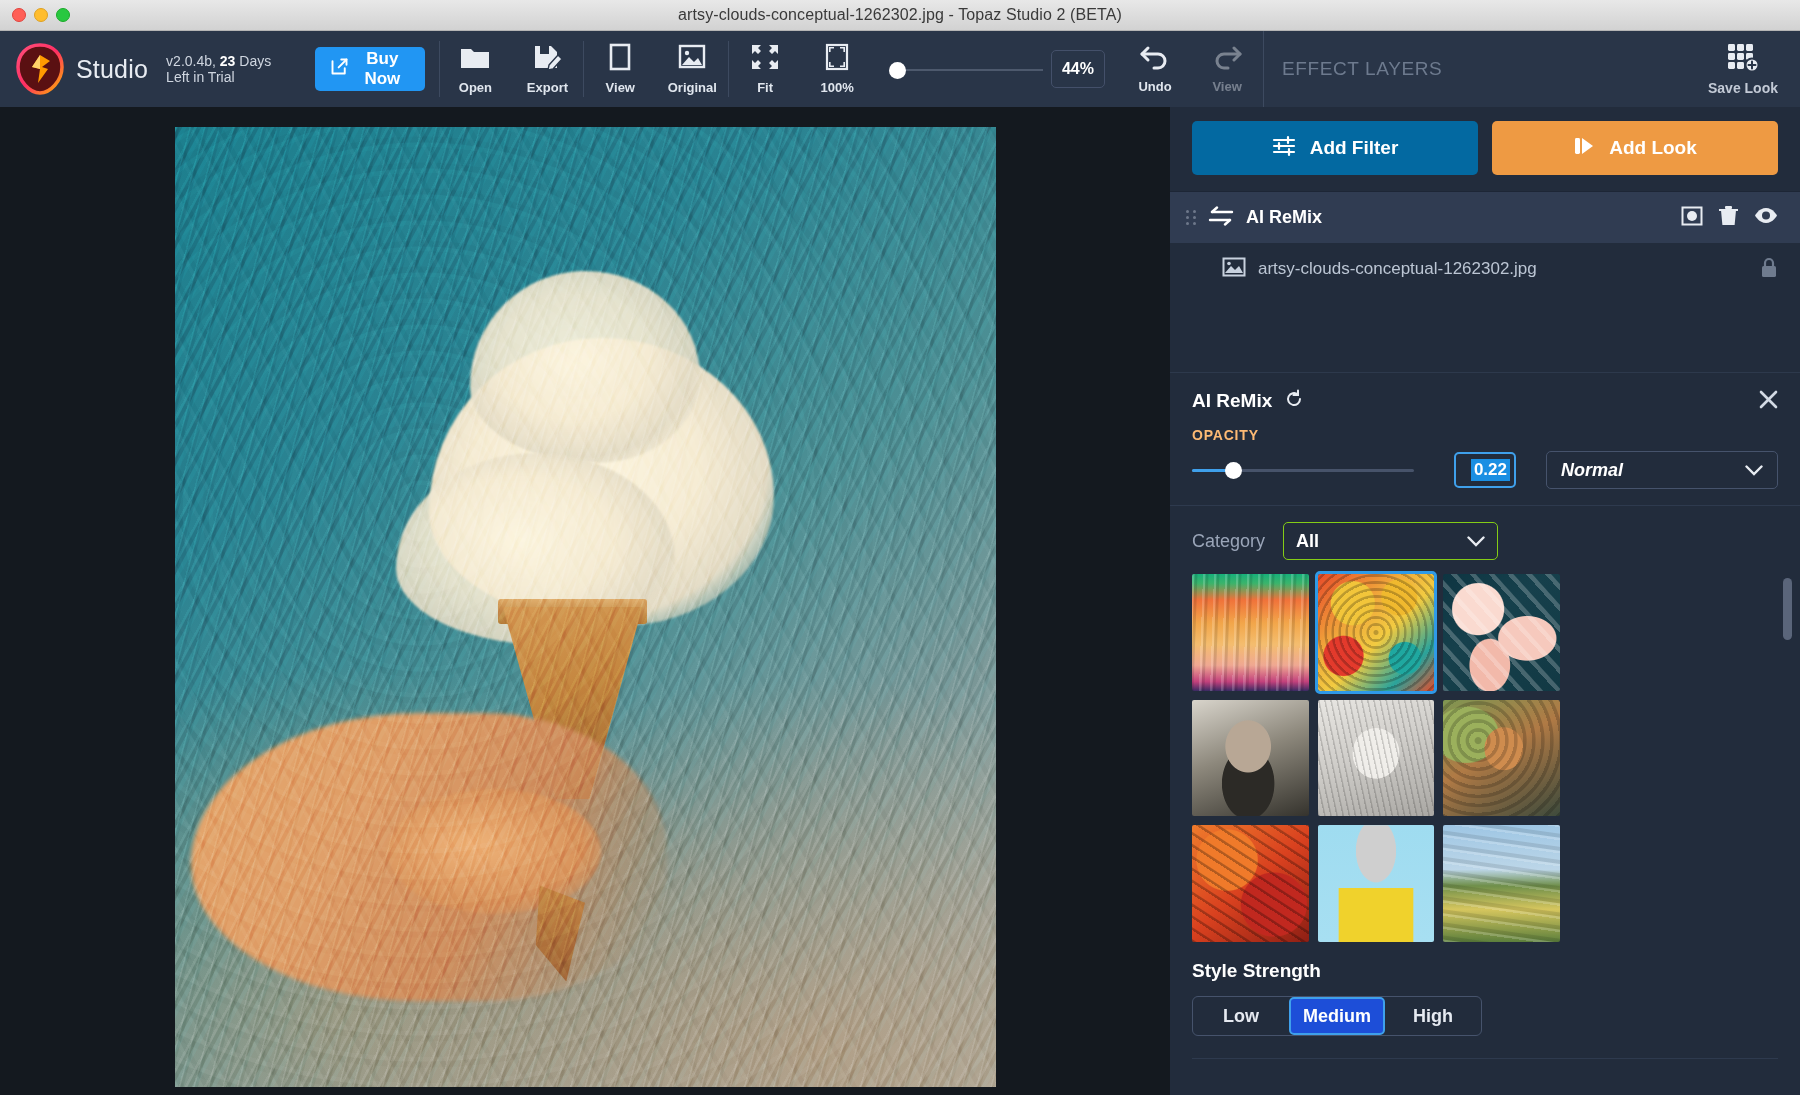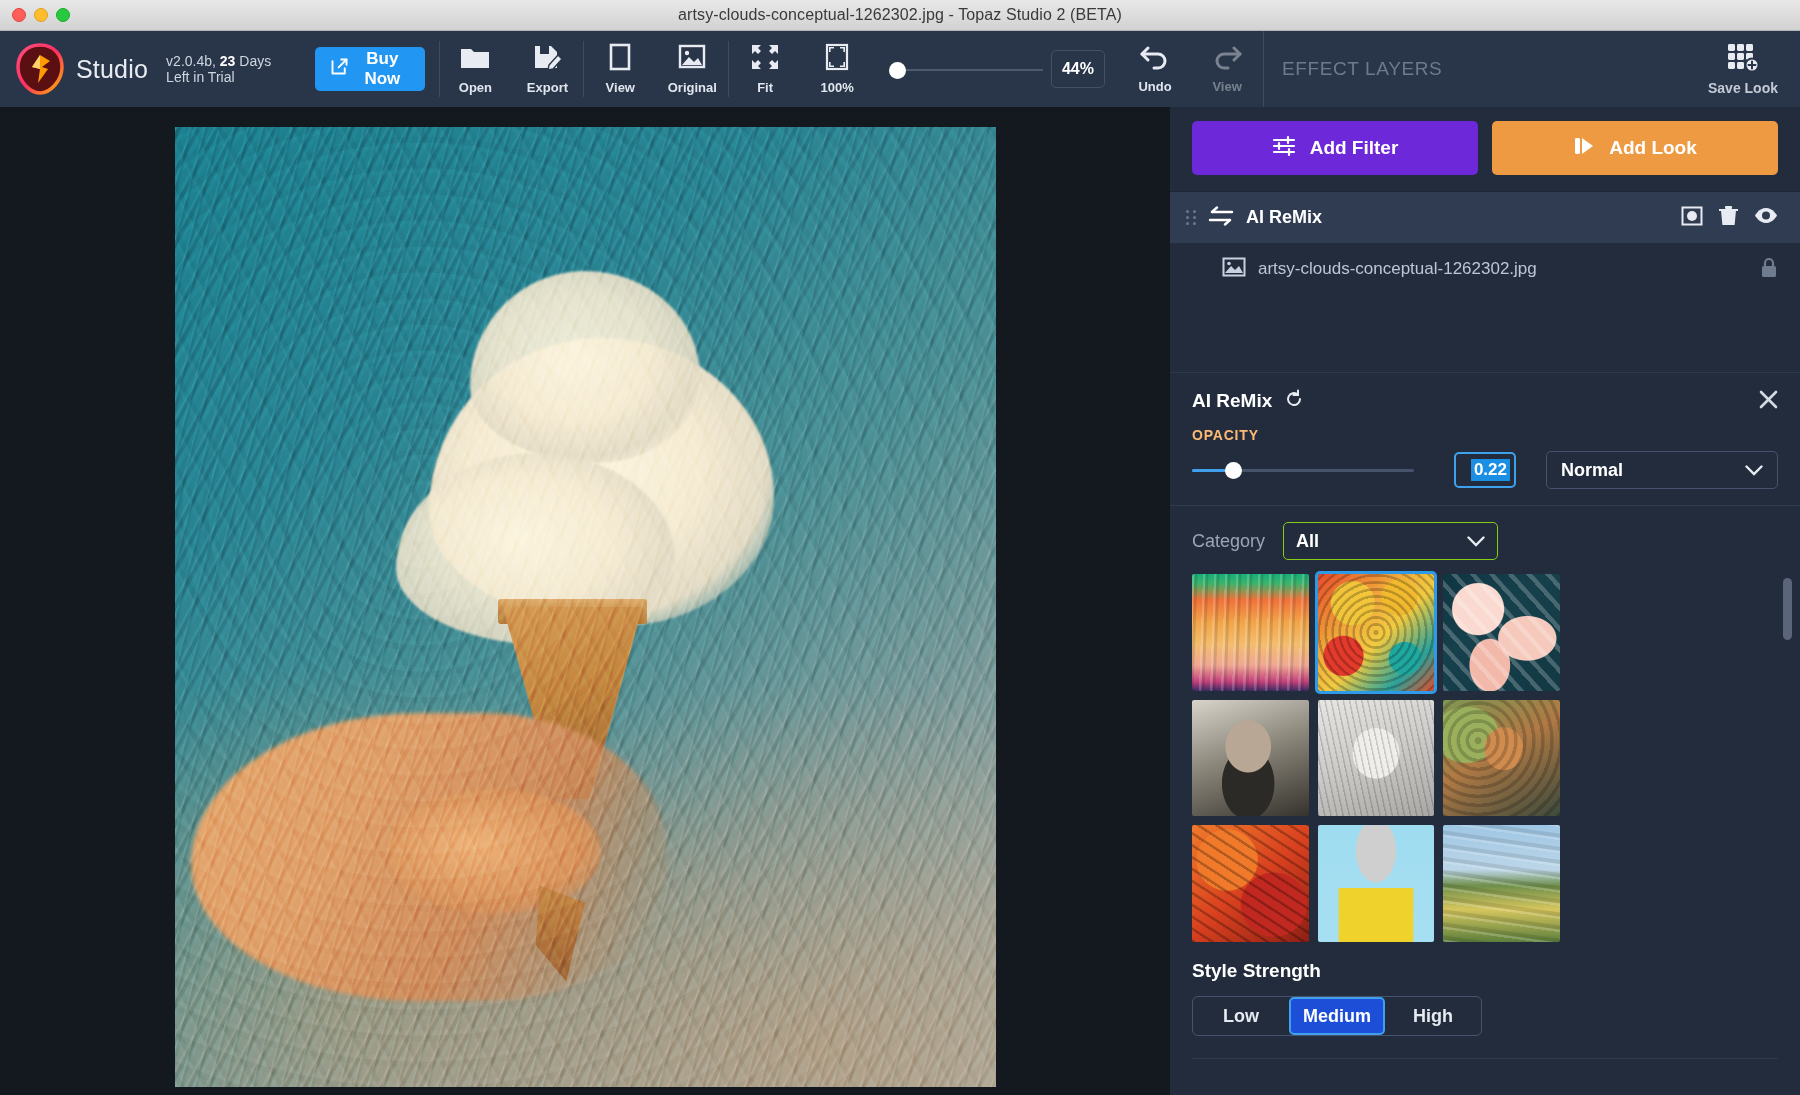--- a/index.html
+++ b/index.html
@@ -158,21 +158,21 @@
     mix-blend-mode: overlay; opacity: .85; }
 
   
   .panel { width: 630px; flex: 0 0 630px; background: #222c3c; display: flex; flex-direction: column; min-height: 0; }
   .panel-actions { display: flex; gap: 14px; padding: 14px 22px 16px 22px; background: #222c3c; }
   .pa-btn {
     flex: 1; height: 54px; border: none; border-radius: 5px; cursor: pointer;
     display: flex; align-items: center; justify-content: center; gap: 14px;
     font-size: 19px; font-weight: 700; color: #fff;
   }
-  .pa-btn.filter { background: #6d28d9; }
+  .pa-btn.filter { background: #0369a1; }
   .pa-btn.look { background: #ee9a43; }
 
   .layer-row {
     height: 52px; background: #303c52; display: flex; align-items: center;
     padding: 0 22px 0 16px; gap: 12px; border-top: 1px solid #1d2636;
   }
   .grip { display: grid; grid-template-columns: 3px 3px; gap: 3px 4px; opacity: .5; }
   .grip i { width: 3px; height: 3px; background: #aab3c2; border-radius: 50%; display: block; }
   .layer-name { font-size: 18px; color: #fff; font-weight: 700; flex: 1; }
   .layer-icons { display: flex; align-items: center; gap: 16px; }
@@ -201,21 +201,21 @@
     width: 62px; height: 36px; border: 2px solid #3fa0eb; border-radius: 5px;
     display: flex; align-items: center; justify-content: flex-end; padding-right: 4px;
     margin-left: 24px;
   }
   .op-value span { background: #1a8fe3; color: #fff; font-size: 17px; font-weight: 700; padding: 1px 3px; }
   .blend-select {
     flex: 1; height: 38px; border: 1px solid #46536c; border-radius: 5px;
     display: flex; align-items: center; justify-content: space-between;
     padding: 0 14px; margin-left: 14px; cursor: pointer;
   }
-  .blend-select span { font-size: 18px; color: #fff; font-weight: 700; }
+  .blend-select span { font-size: 18px; color: #fff; font-weight: 700; font-style: italic; }
 
   .fs-divider { height: 1px; background: #2e3a4e; }
 
   .cat-row { display: flex; align-items: center; gap: 18px; padding: 16px 22px 14px 22px; }
   .cat-label { font-size: 18px; color: #9aa5b8; }
   .cat-select {
     width: 215px; height: 38px; border: 1px solid #84cc16; border-radius: 5px;
     display: flex; align-items: center; justify-content: space-between;
     padding: 0 12px; cursor: pointer;
   }

